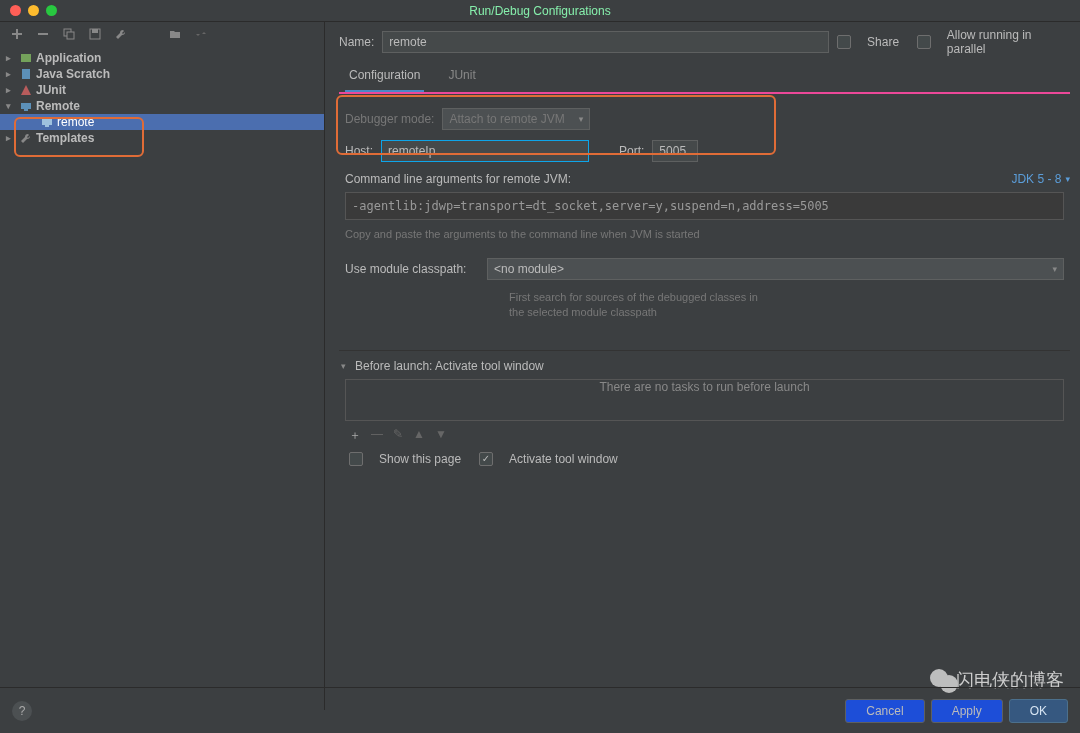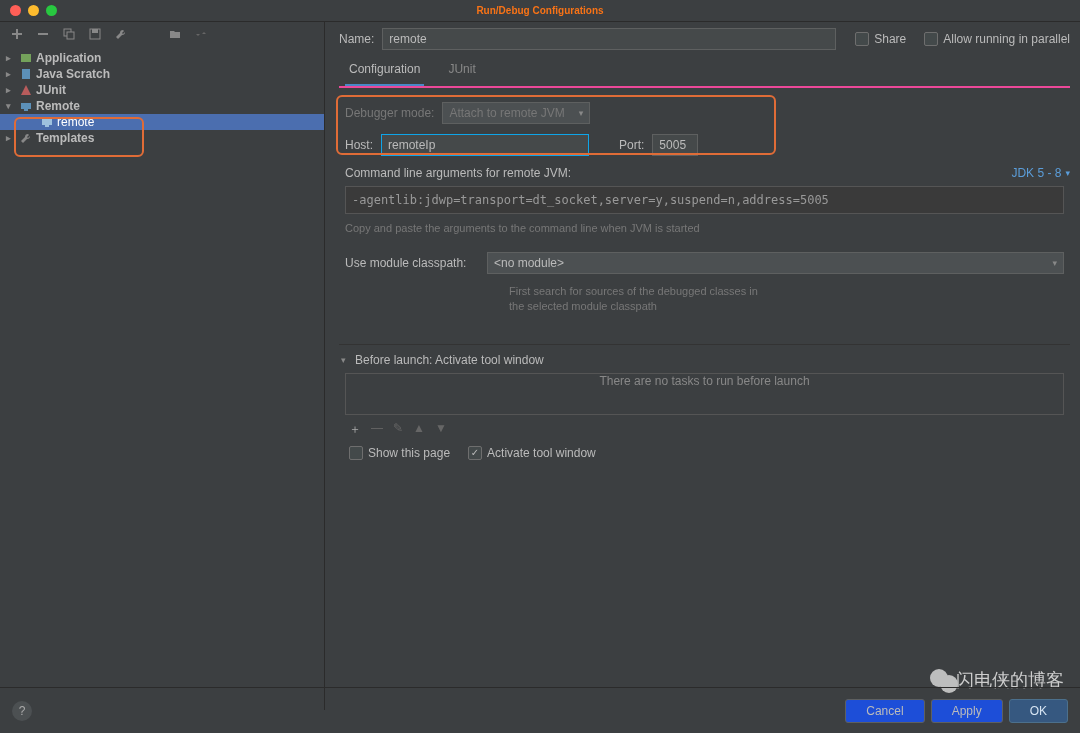--- a/index.html
+++ b/index.html
@@ -20,21 +20,21 @@
   align-items: center;
   justify-content: center;
   position: relative;
   border-bottom: 1px solid #2b2b2b;
 }
 .traffic { position: absolute; left: 10px; top: 5px; display: flex; gap: 7px; }
 .dot { width: 11px; height: 11px; border-radius: 50%; }
 .dot.red { background: #ff5f57; }
 .dot.yellow { background: #febc2e; }
 .dot.green { background: #28c840; }
-.titlebar-title { color: #f97316; font-size: 10px; font-weight: bold; }
+.titlebar-title { color: #86efac; font-size: 12px; }
 .content { display: flex; height: 688px; }
 .sidebar {
   width: 325px;
   background: #3c3f41;
   border-right: 1px solid #2b2b2b;
   display: flex;
   flex-direction: column;
 }
 .sidebar-toolbar {
   height: 24px;
@@ -77,21 +77,21 @@
 .label { color: #bbb; }
 .input {
   background: #45494a;
   border: 1px solid #5e6060;
   color: #bbb;
   padding: 3px 6px;
   font-size: 12px;
 }
 .input.name { width: 454px; height: 22px; }
 .input.focus { border: 1px solid #0ea5e9; }
-.checkbox-wrap { display: flex; align-items: center; gap: 5px; }
+.checkbox-wrap { display: flex; align-items: center; gap: 16px; }
 .checkbox { width: 14px; height: 14px; border: 1px solid #6e6e6e; border-radius: 2px; display: inline-flex; align-items: center; justify-content: center; background: #43494a; }
 .checkbox.checked::after { content: "✓"; color: #bbb; font-size: 10px; }
 .top-right { margin-left: auto; display: flex; gap: 18px; }
 .tabs { display: flex; gap: 20px; border-bottom: 2px solid #ec4899; margin-bottom: 14px; padding-left: 6px; }
 .tab { padding: 4px 4px 8px 4px; color: #888; cursor: pointer; }
 .tab.active { color: #bbb; border-bottom: 2px solid #4a88c7; }
 .field-row { display: flex; align-items: center; gap: 8px; margin-bottom: 10px; padding-left: 6px; }
 .select {
   background: #4c5052;
   border: 1px solid #5e6060;

